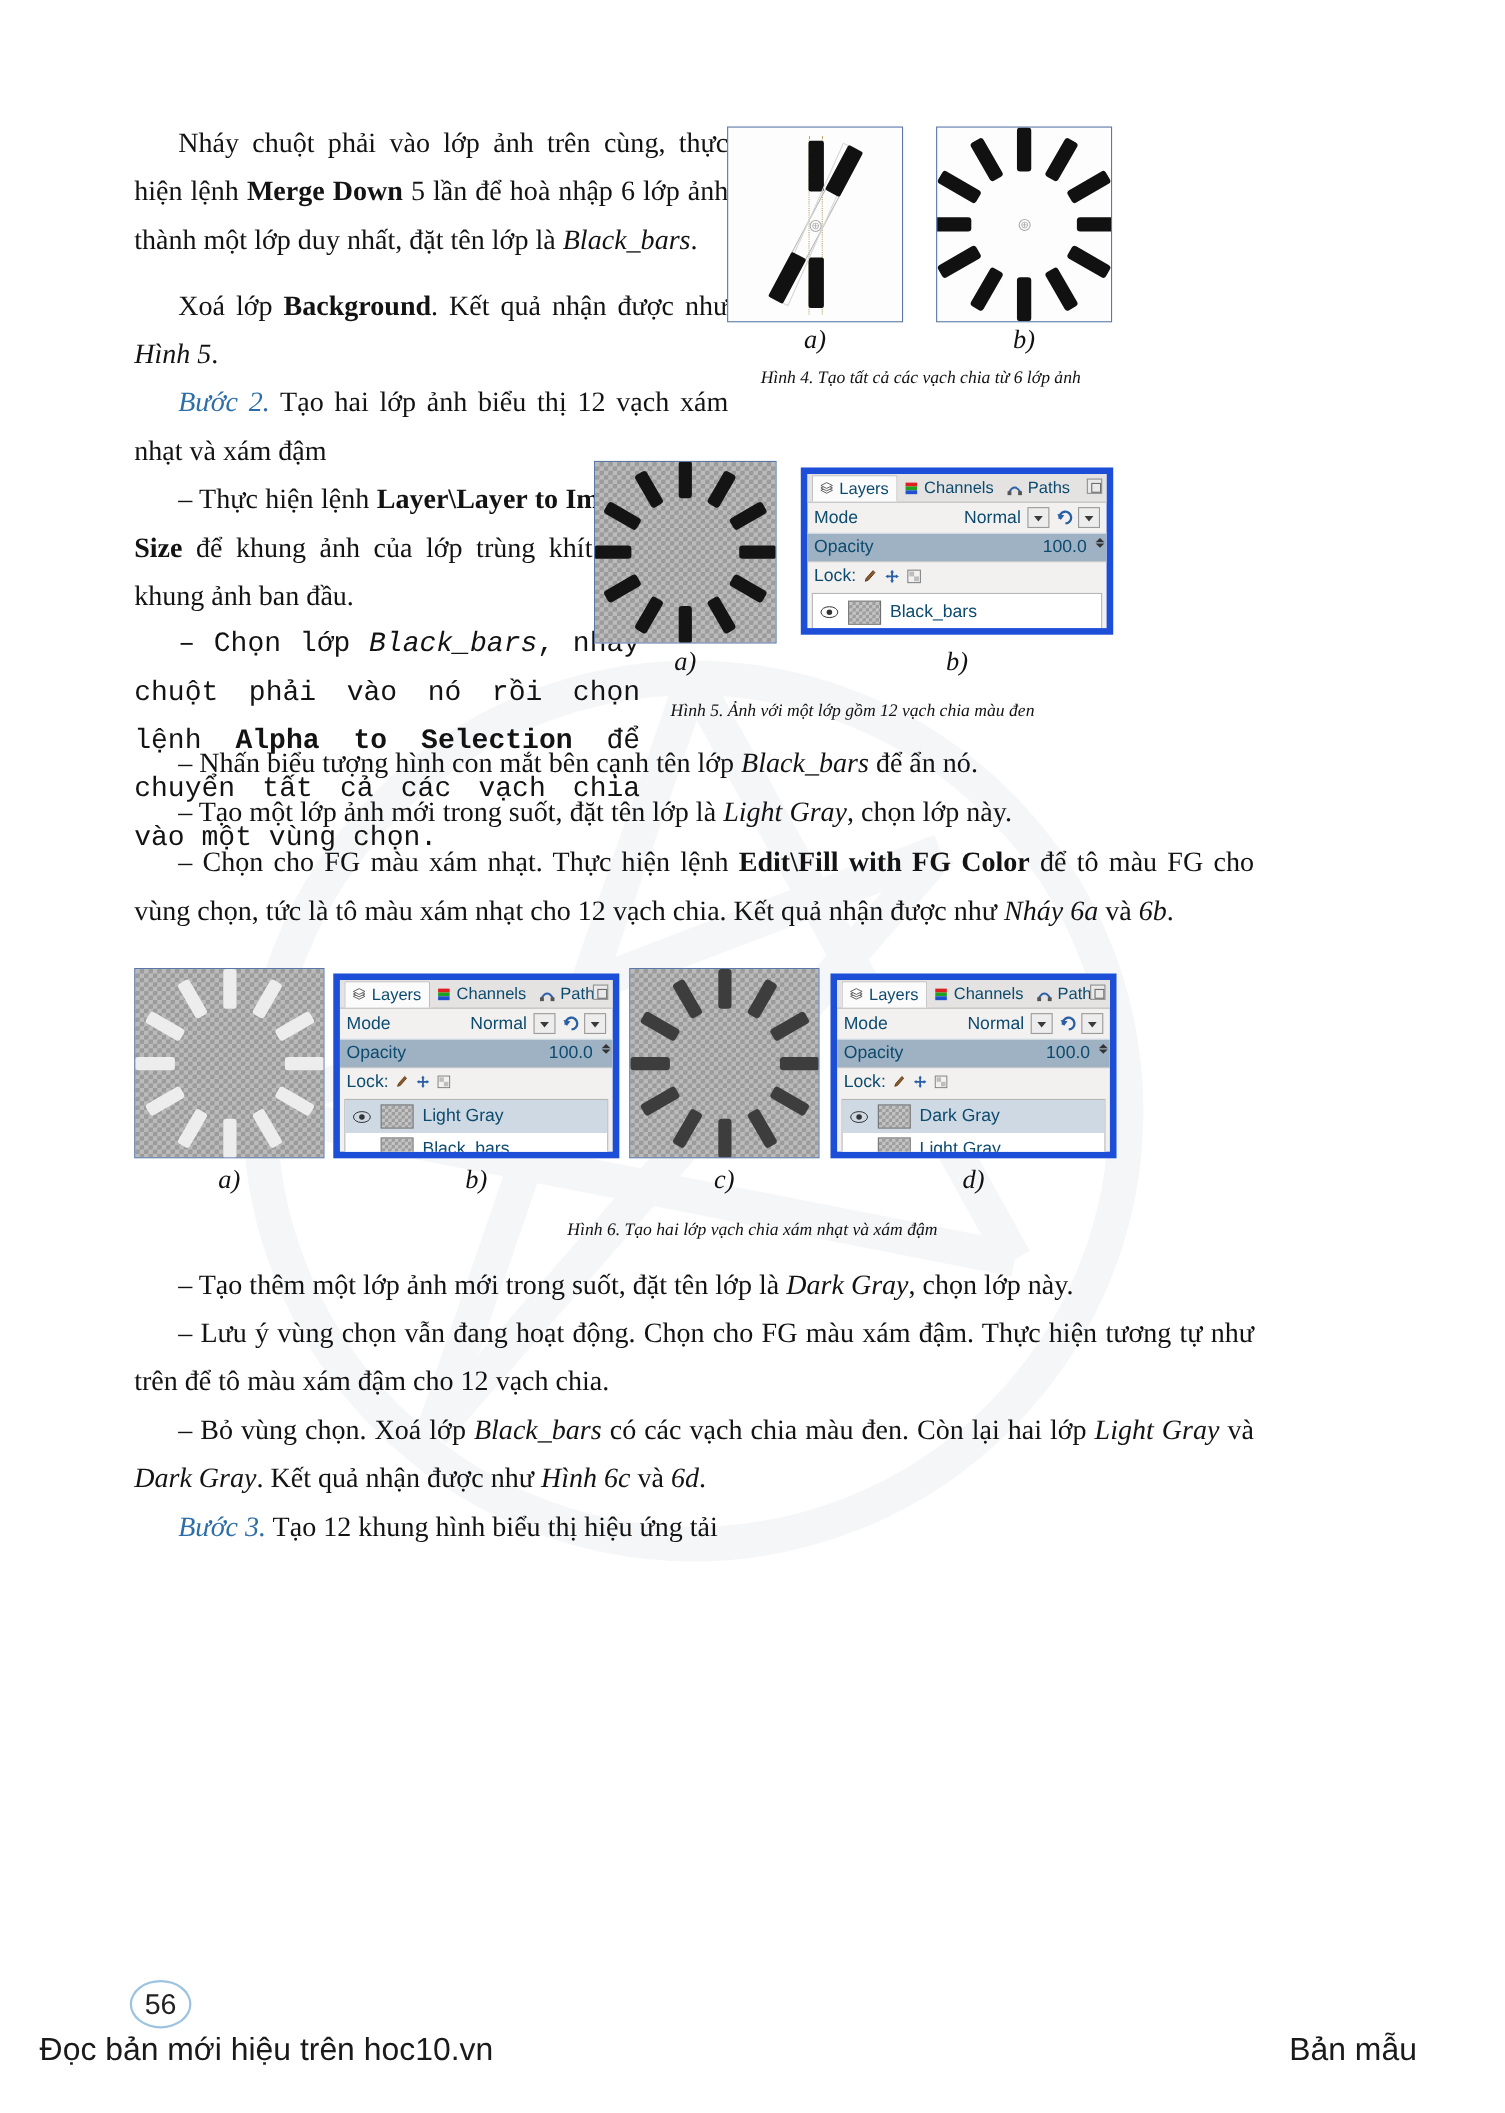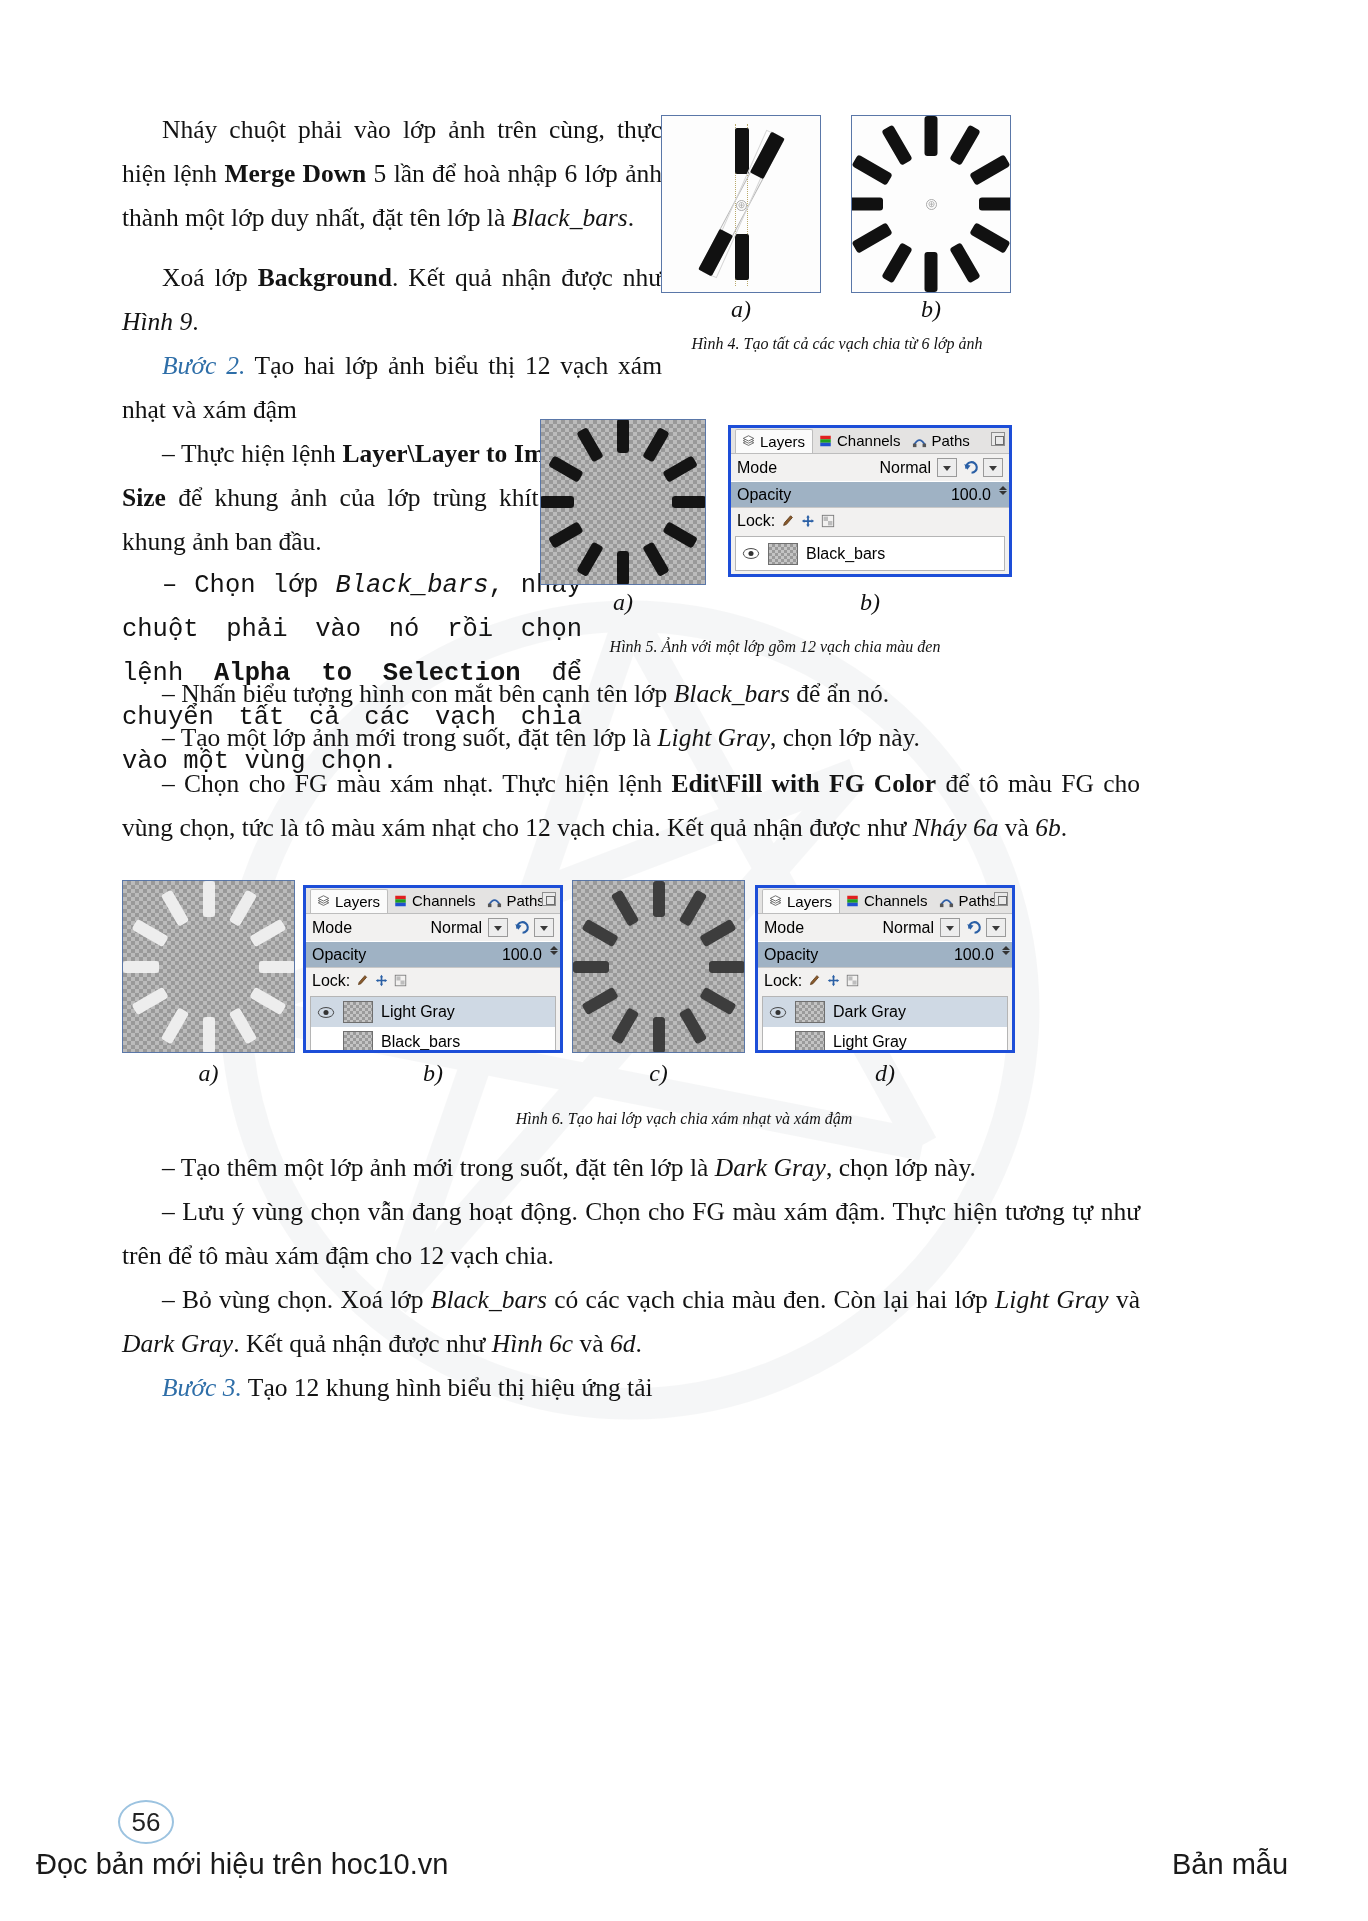--- a/index.html
+++ b/index.html
@@ -92,23 +92,23 @@
     color:#aaa;
     font-size:9px;
     line-height:9px;
     text-align:center;
   }
 
   
   .gimp {
     position:absolute;
     background:#f2f1f0;
-    border:3px solid #1d4ed8;
+    border:6px solid #1d4ed8;
     font-family:"Liberation Sans", sans-serif;
-    color:#000000;
+    color:#0c4a6e;
     overflow:hidden;
   }
   .gimp-tabs {
     display:flex; align-items:center;
     height:26px;
     background:#e4e3e2;
     border-bottom:1px solid #bdbdbd;
     padding-left:4px;
     position:relative;
   }
@@ -208,21 +208,21 @@
   </g>
 </svg>
 
 <div class="page">
 
 <div class="para indent" style="left:122px; top:108px; width:540px;">
   <span>Nháy chuột phải vào lớp ảnh trên cùng, thực hiện lệnh </span><b>Merge Down</b><span> 5 lần để hoà nhập 6 lớp ảnh thành một lớp duy nhất, đặt tên lớp là </span><i>Black_bars</i><span>.</span>
 </div>
 
 <div class="para indent" style="left:122px; top:256px; width:540px;">
-  <span>Xoá lớp </span><b>Background</b><span>. Kết quả nhận được như </span><i>Hình 9</i><span>.</span>
+  <span>Xoá lớp </span><b>Background</b><span>. Kết quả nhận được như </span><i>Hình 5</i><span>.</span>
 </div>
 
 <div class="para indent" style="left:122px; top:344px; width:540px;">
   <span class="blue">Bước 2.</span><span> Tạo hai lớp ảnh biểu thị 12 vạch xám nhạt và xám đậm</span>
 </div>
 
 <div class="para indent" style="left:122px; top:432px; width:460px;">
   <span>– Thực hiện lệnh </span><b>Layer\Layer to Image Size</b><span> để khung ảnh của lớp trùng khít lên khung ảnh ban đầu.</span>
 </div>
 

